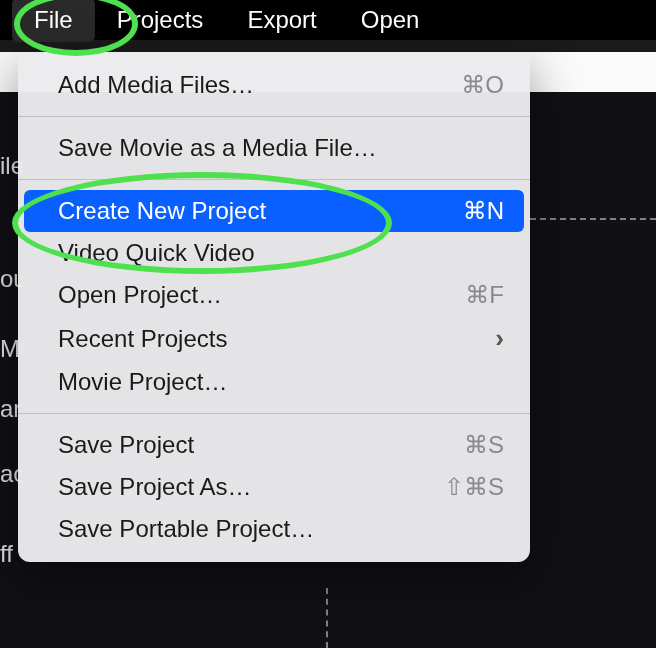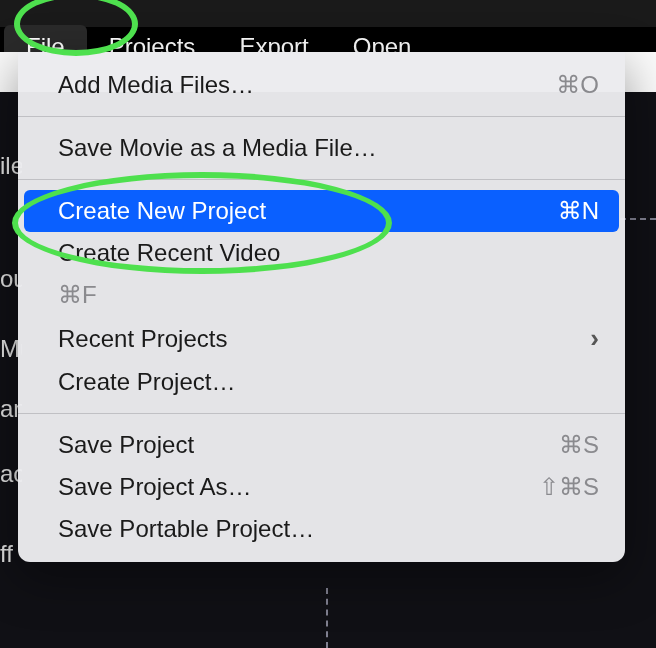--- a/index.html
+++ b/index.html
@@ -18,22 +18,21 @@
     }
     .menubar {
       position: absolute;
       top: 0;
       left: 0;
       right: 0;
       height: 40px;
       background: #000;
       display: flex;
       align-items: center;
-      padding-left: 4px;
-      margin-top: 27px;
+      padding-left: 12px;
     }
     .menubar-item {
       color: #fff;
       font-size: 24px;
       font-weight: 500;
       padding: 8px 22px;
       border-radius: 6px;
       cursor: pointer;
     }
     .menubar-item.active {
@@ -78,21 +77,21 @@
       top: 218px;
       left: 530px;
       right: 0;
       height: 0;
       border-top: 2px dashed #808090;
     }
     .dropdown {
       position: absolute;
       top: 52px;
       left: 18px;
-      width: 607px;
+      width: 512px;
       background: rgba(235, 235, 238, 0.97);
       border-radius: 0 0 12px 12px;
       box-shadow: 0 15px 50px rgba(0,0,0,0.4);
       padding: 8px 0;
     }
     .menu-group {
       padding: 4px 0;
     }
     .menu-item {
       display: flex;
@@ -185,32 +184,33 @@
       <span class="shortcut"></span>
     </div>
   </div>
   <div class="menu-sep"></div>
   <div class="menu-group">
     <div class="menu-item selected">
       <span>Create New Project</span>
       <span class="shortcut">⌘N</span>
     </div>
     <div class="menu-item">
-      <span>Create Recent Video</span>
-      <span class="shortcut"></span>
-    </div>
-    <div class="menu-item">
+      <span>Video Quick Video</span>
+      <span class="shortcut"></span>
+    </div>
+    <div class="menu-item">
+      <span>Open Project…</span>
       <span class="shortcut">⌘F</span>
     </div>
     <div class="menu-item">
       <span>Recent Projects</span>
       <span class="chevron">›</span>
     </div>
     <div class="menu-item">
-      <span>Create Project…</span>
+      <span>Movie Project…</span>
       <span class="shortcut"></span>
     </div>
   </div>
   <div class="menu-sep"></div>
   <div class="menu-group">
     <div class="menu-item">
       <span>Save Project</span>
       <span class="shortcut">⌘S</span>
     </div>
     <div class="menu-item">

